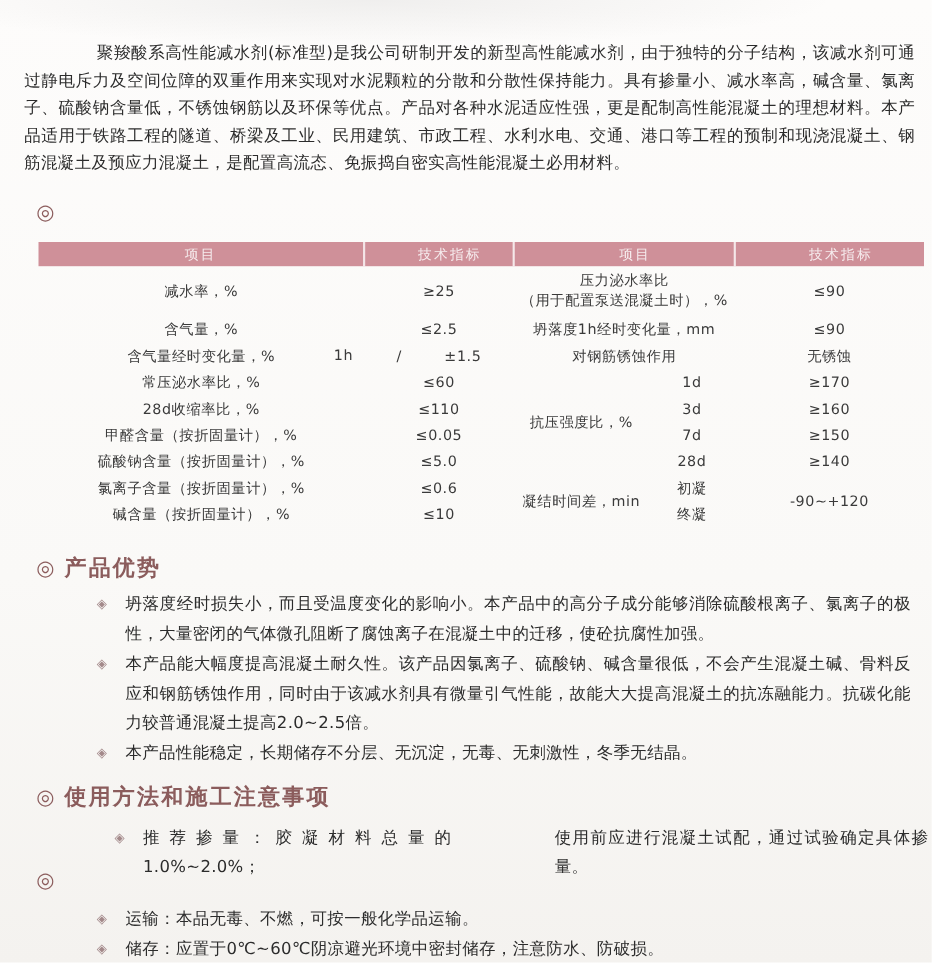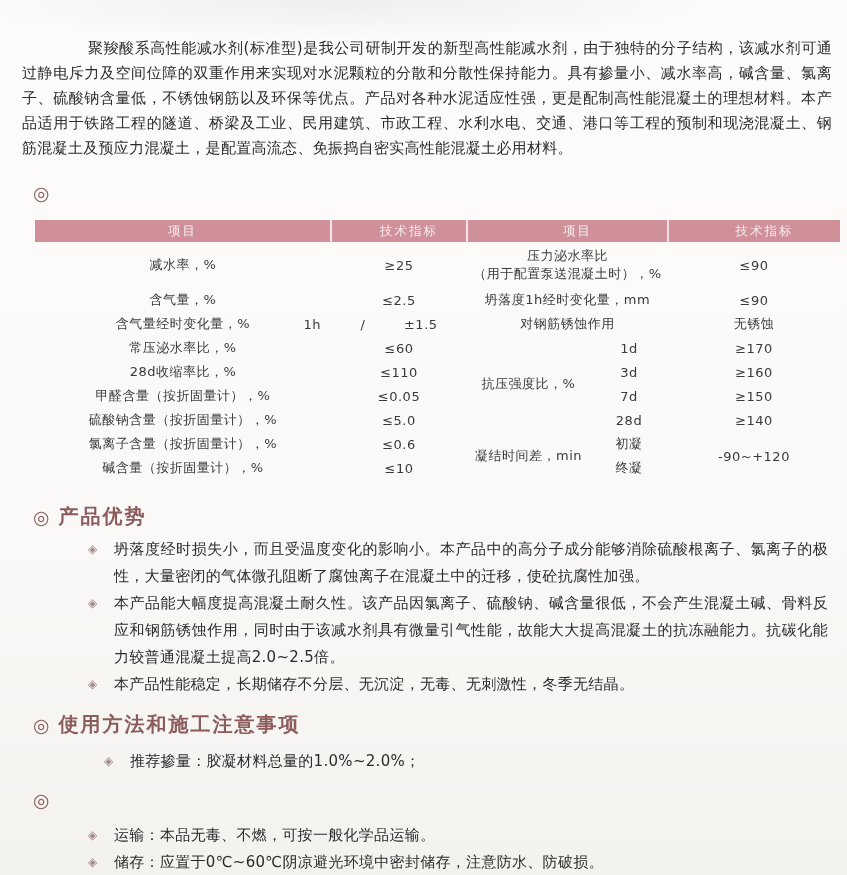--- a/index.html
+++ b/index.html
@@ -194,20 +194,21 @@
   <div class="sec-head" id="head-usage">
     <span class="marker">◎</span>
     <span>使用方法和施工注意事项</span>
   </div>
 
   <div class="bullets" id="use-bullets">
     <div class="bullet">
       <span class="diamond">◈</span>
       <span class="use-line">
         <span>推荐掺量：胶凝材料总量的1.0%~2.0%；</span>
+        <span class="part2">使用前应进行混凝土试配，通过试验确定具体掺量。</span>
       </span>
     </div>
   </div>
 
   <div class="sec-head" id="head-packaging">
     <span class="marker">◎</span>
   </div>
 
   <div class="bullets" id="pack-bullets">
     <div class="bullet">

